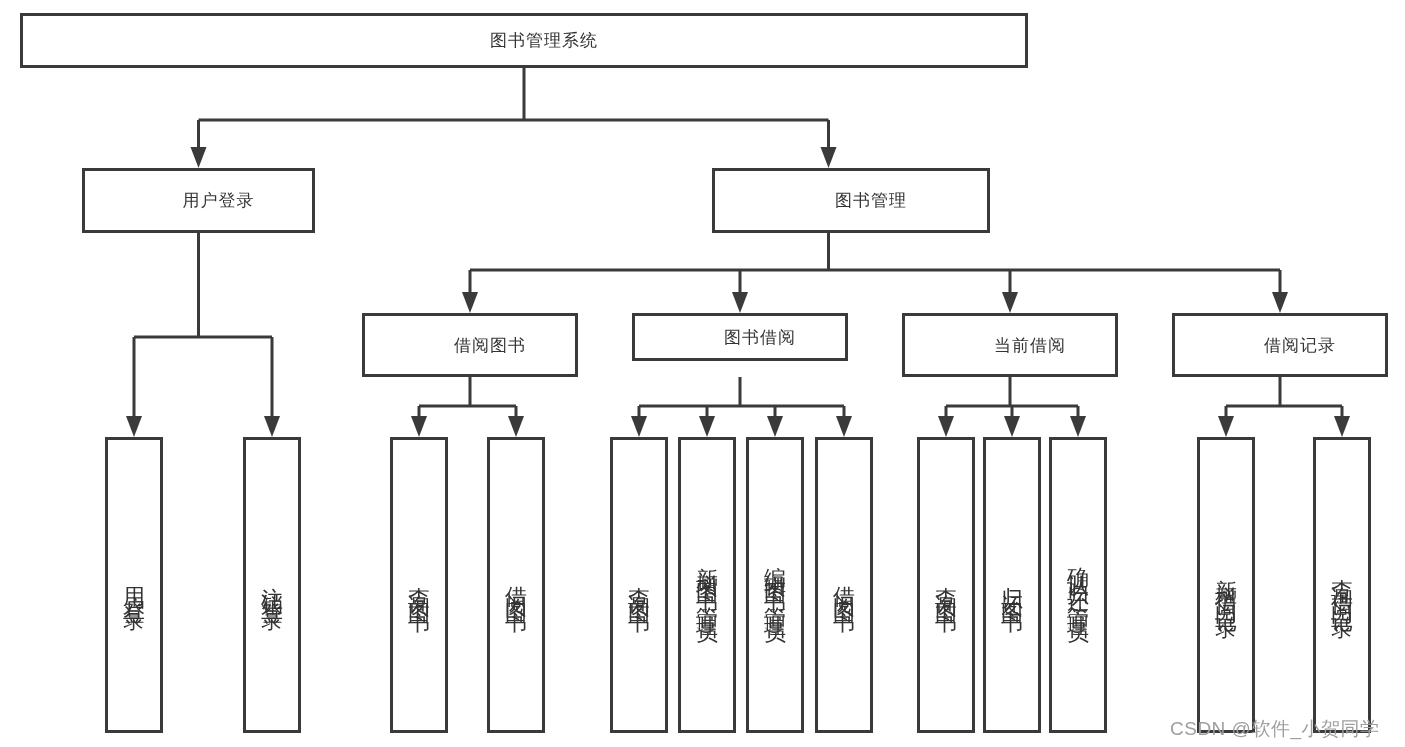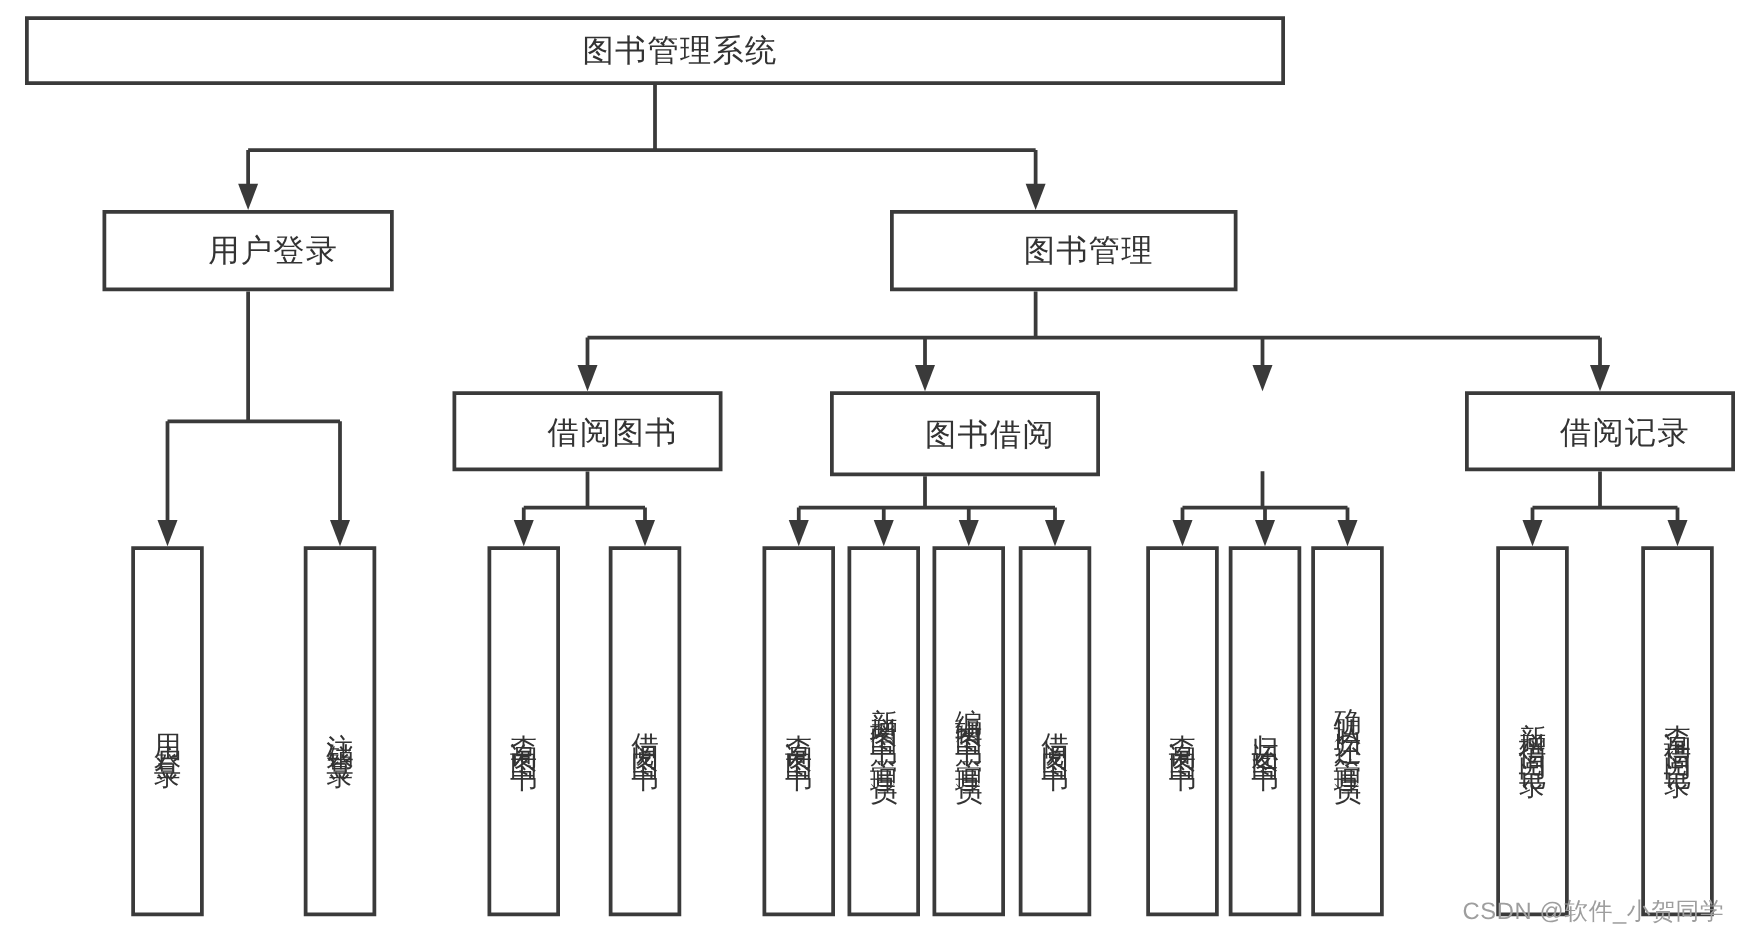--- a/index.html
+++ b/index.html
@@ -5,21 +5,21 @@
   html,body{margin:0;padding:0;background:#ffffff;}
   .canvas{
     position:relative;width:1405px;height:747px;background:#ffffff;overflow:hidden;
     font-family:"Liberation Sans","DejaVu Sans",sans-serif;
   }
   svg.links{position:absolute;left:0;top:0;z-index:1;}
   .node{
     position:absolute;box-sizing:border-box;border:3px solid #3a3a3a;background:#ffffff;
     display:flex;align-items:center;justify-content:center;color:#333333;z-index:2;
   }
-  .h{font-size:25px;letter-spacing:1px;padding-left:40px;}
+  .h{font-size:17px;letter-spacing:1px;padding-left:40px;}
   .v{
     writing-mode:vertical-rl;text-orientation:mixed;
     font-size:22px;letter-spacing:8px;line-height:1;
   }
   .root{left:20px;top:13px;width:1008px;height:55px;}
   .wm{
     position:absolute;top:716px;left:1170px;width:235px;z-index:3;
     font-size:19px;color:#9e9e9e;white-space:nowrap;letter-spacing:0.5px;
   }
 </style>
@@ -60,21 +60,22 @@
       <polygon points="1334,416 1350,416 1342,437"></polygon>
     </g>
   </svg>
 
   <div class="node h root">图书管理系统</div>
 
   <div class="node h" style="left:82px;top:168px;width:233px;height:65px">用户登录</div>
   <div class="node h" style="left:712px;top:168px;width:278px;height:65px">图书管理</div>
 
   <div class="node h" style="left:362px;top:313px;width:216px;height:64px">借阅图书</div>
-  <div class="node h" style="left:664px;top:313px;width:216px;height:68px">图书借阅</div>
+  <div class="node h" style="left:632px;top:313px;width:216px;height:48px">图书借阅</div>
+  <div class="node h" style="left:902px;top:313px;width:216px;height:64px">当前借阅</div>
   <div class="node h" style="left:1172px;top:313px;width:216px;height:64px">借阅记录</div>
 
   <div class="node v" style="left:105px;top:437px;width:58px;height:296px">用户登录</div>
   <div class="node v" style="left:243px;top:437px;width:58px;height:296px">注销登录</div>
 
   <div class="node v" style="left:390px;top:437px;width:58px;height:296px">查询图书</div>
   <div class="node v" style="left:487px;top:437px;width:58px;height:296px">借阅图书</div>
 
   <div class="node v" style="left:610px;top:437px;width:58px;height:296px">查询图书</div>
   <div class="node v" style="left:678px;top:437px;width:58px;height:296px">新增图书（管理员）</div>

